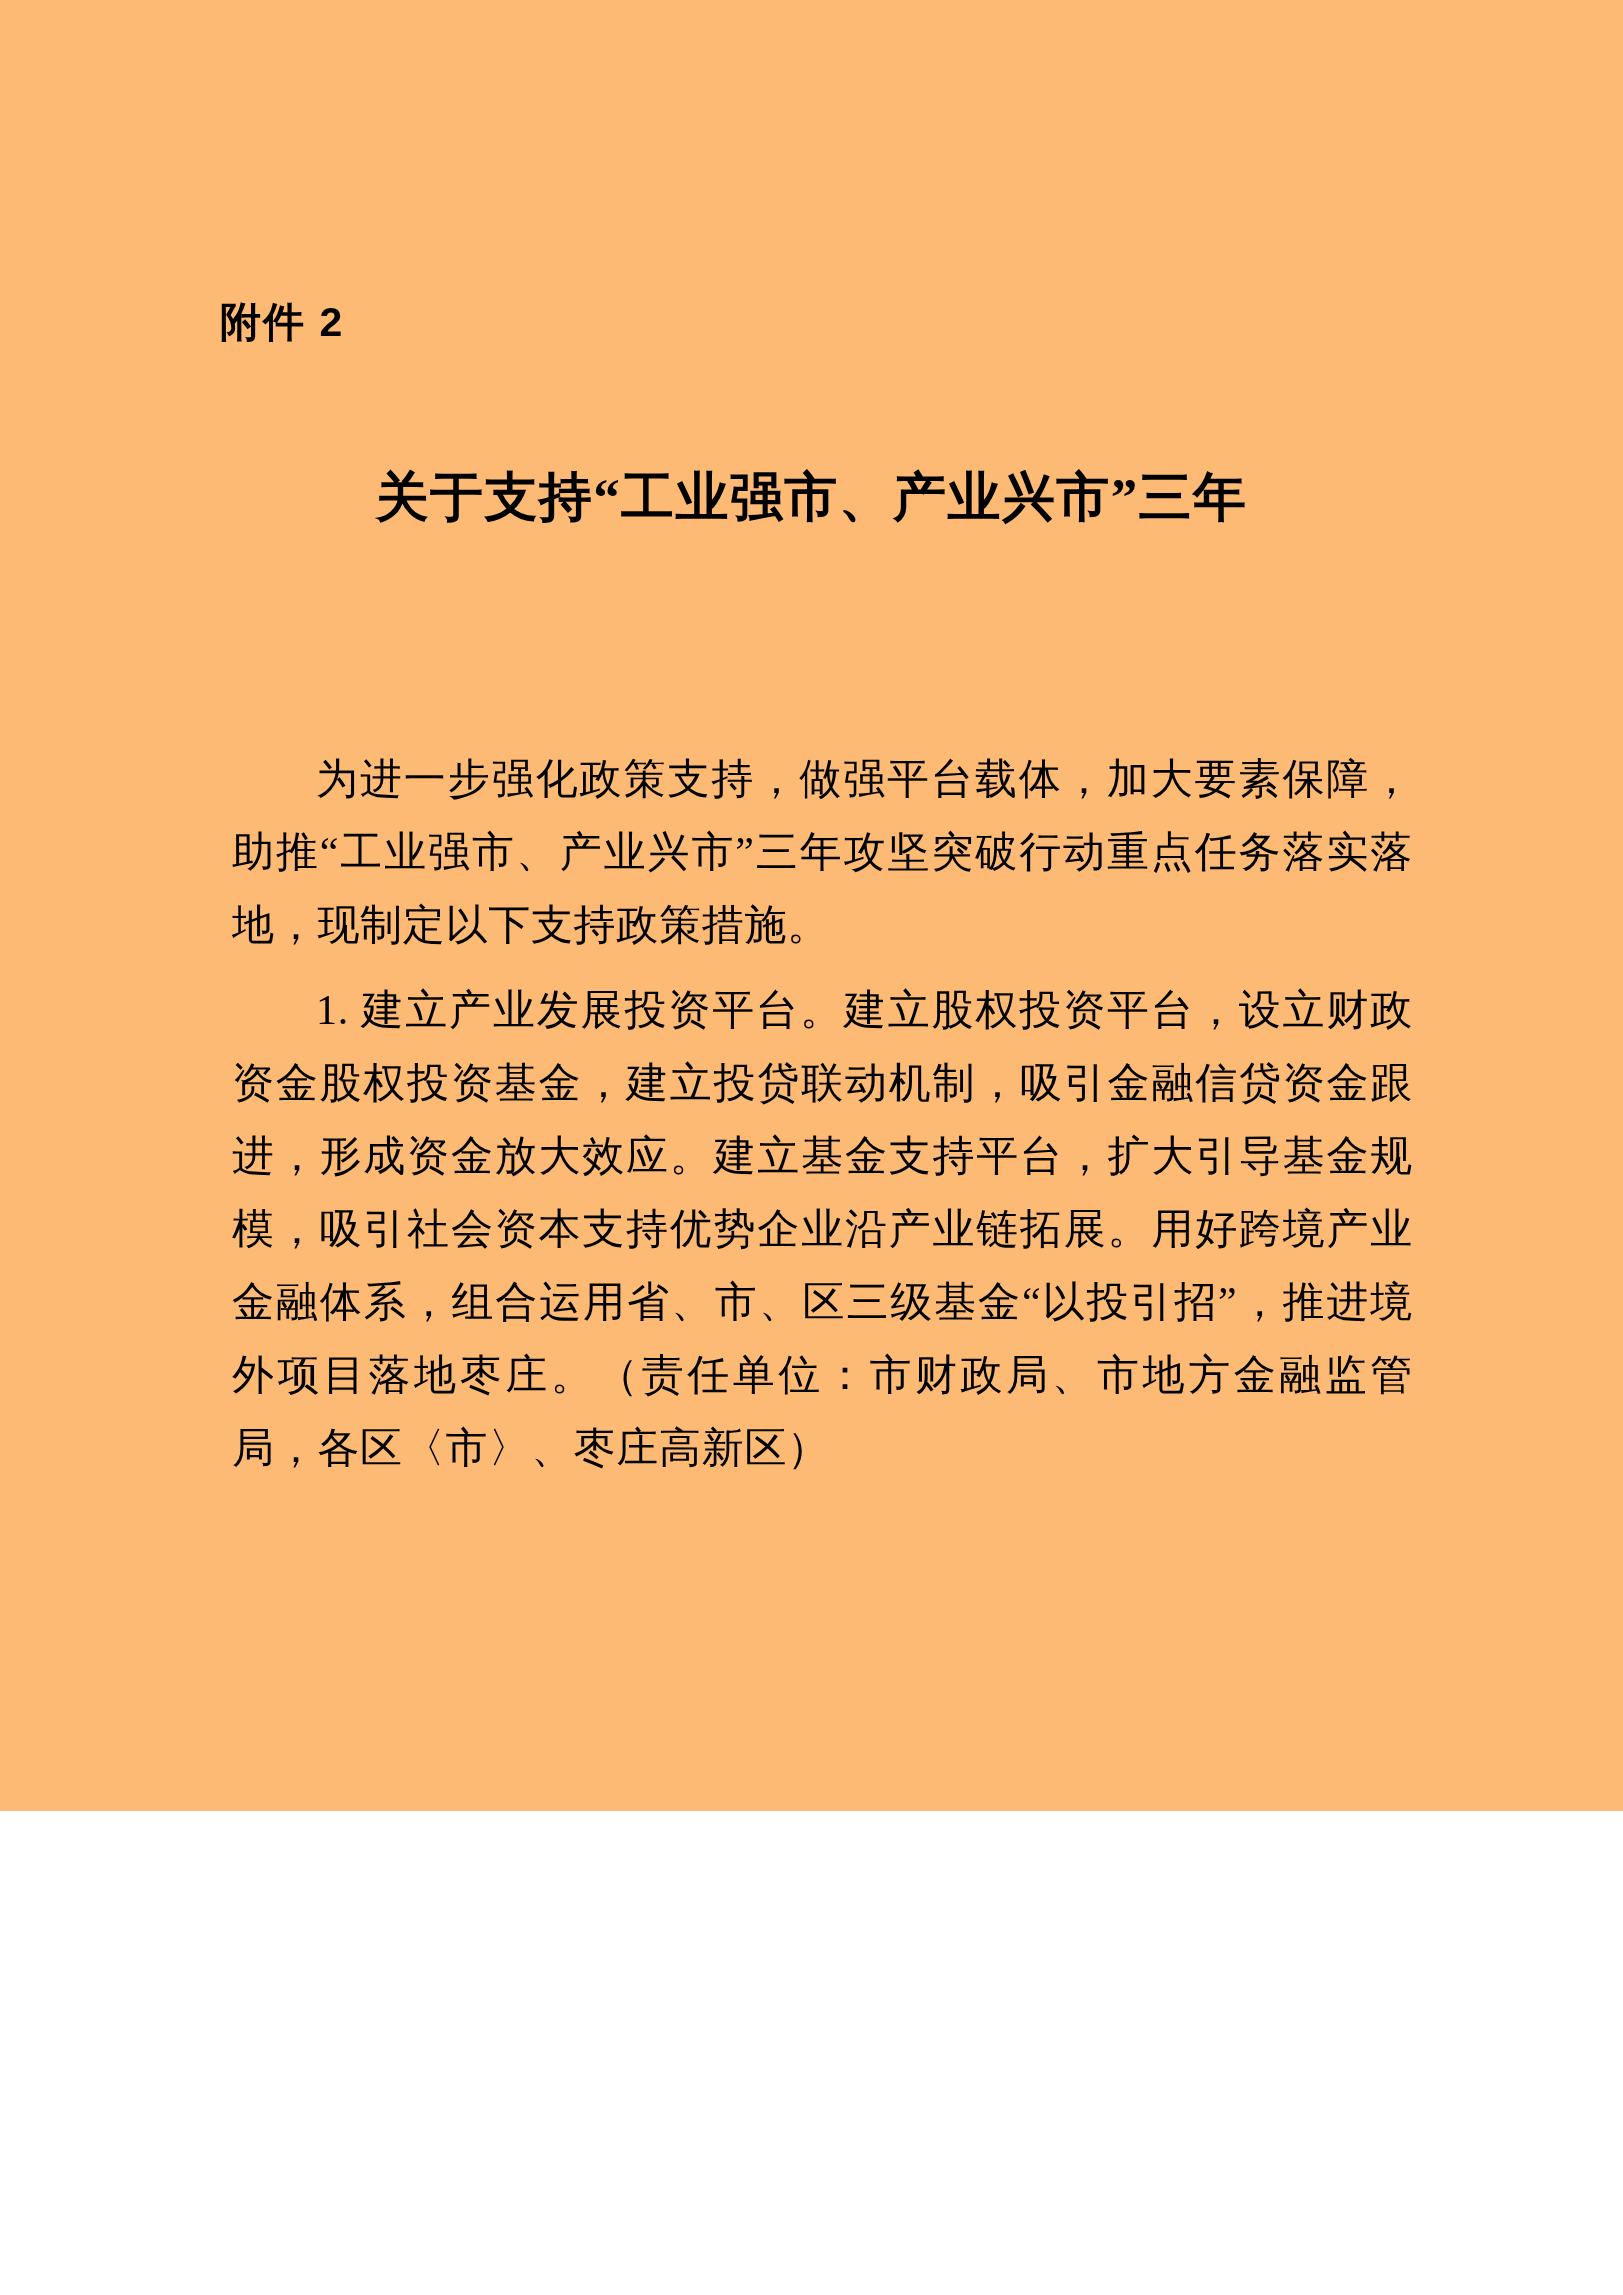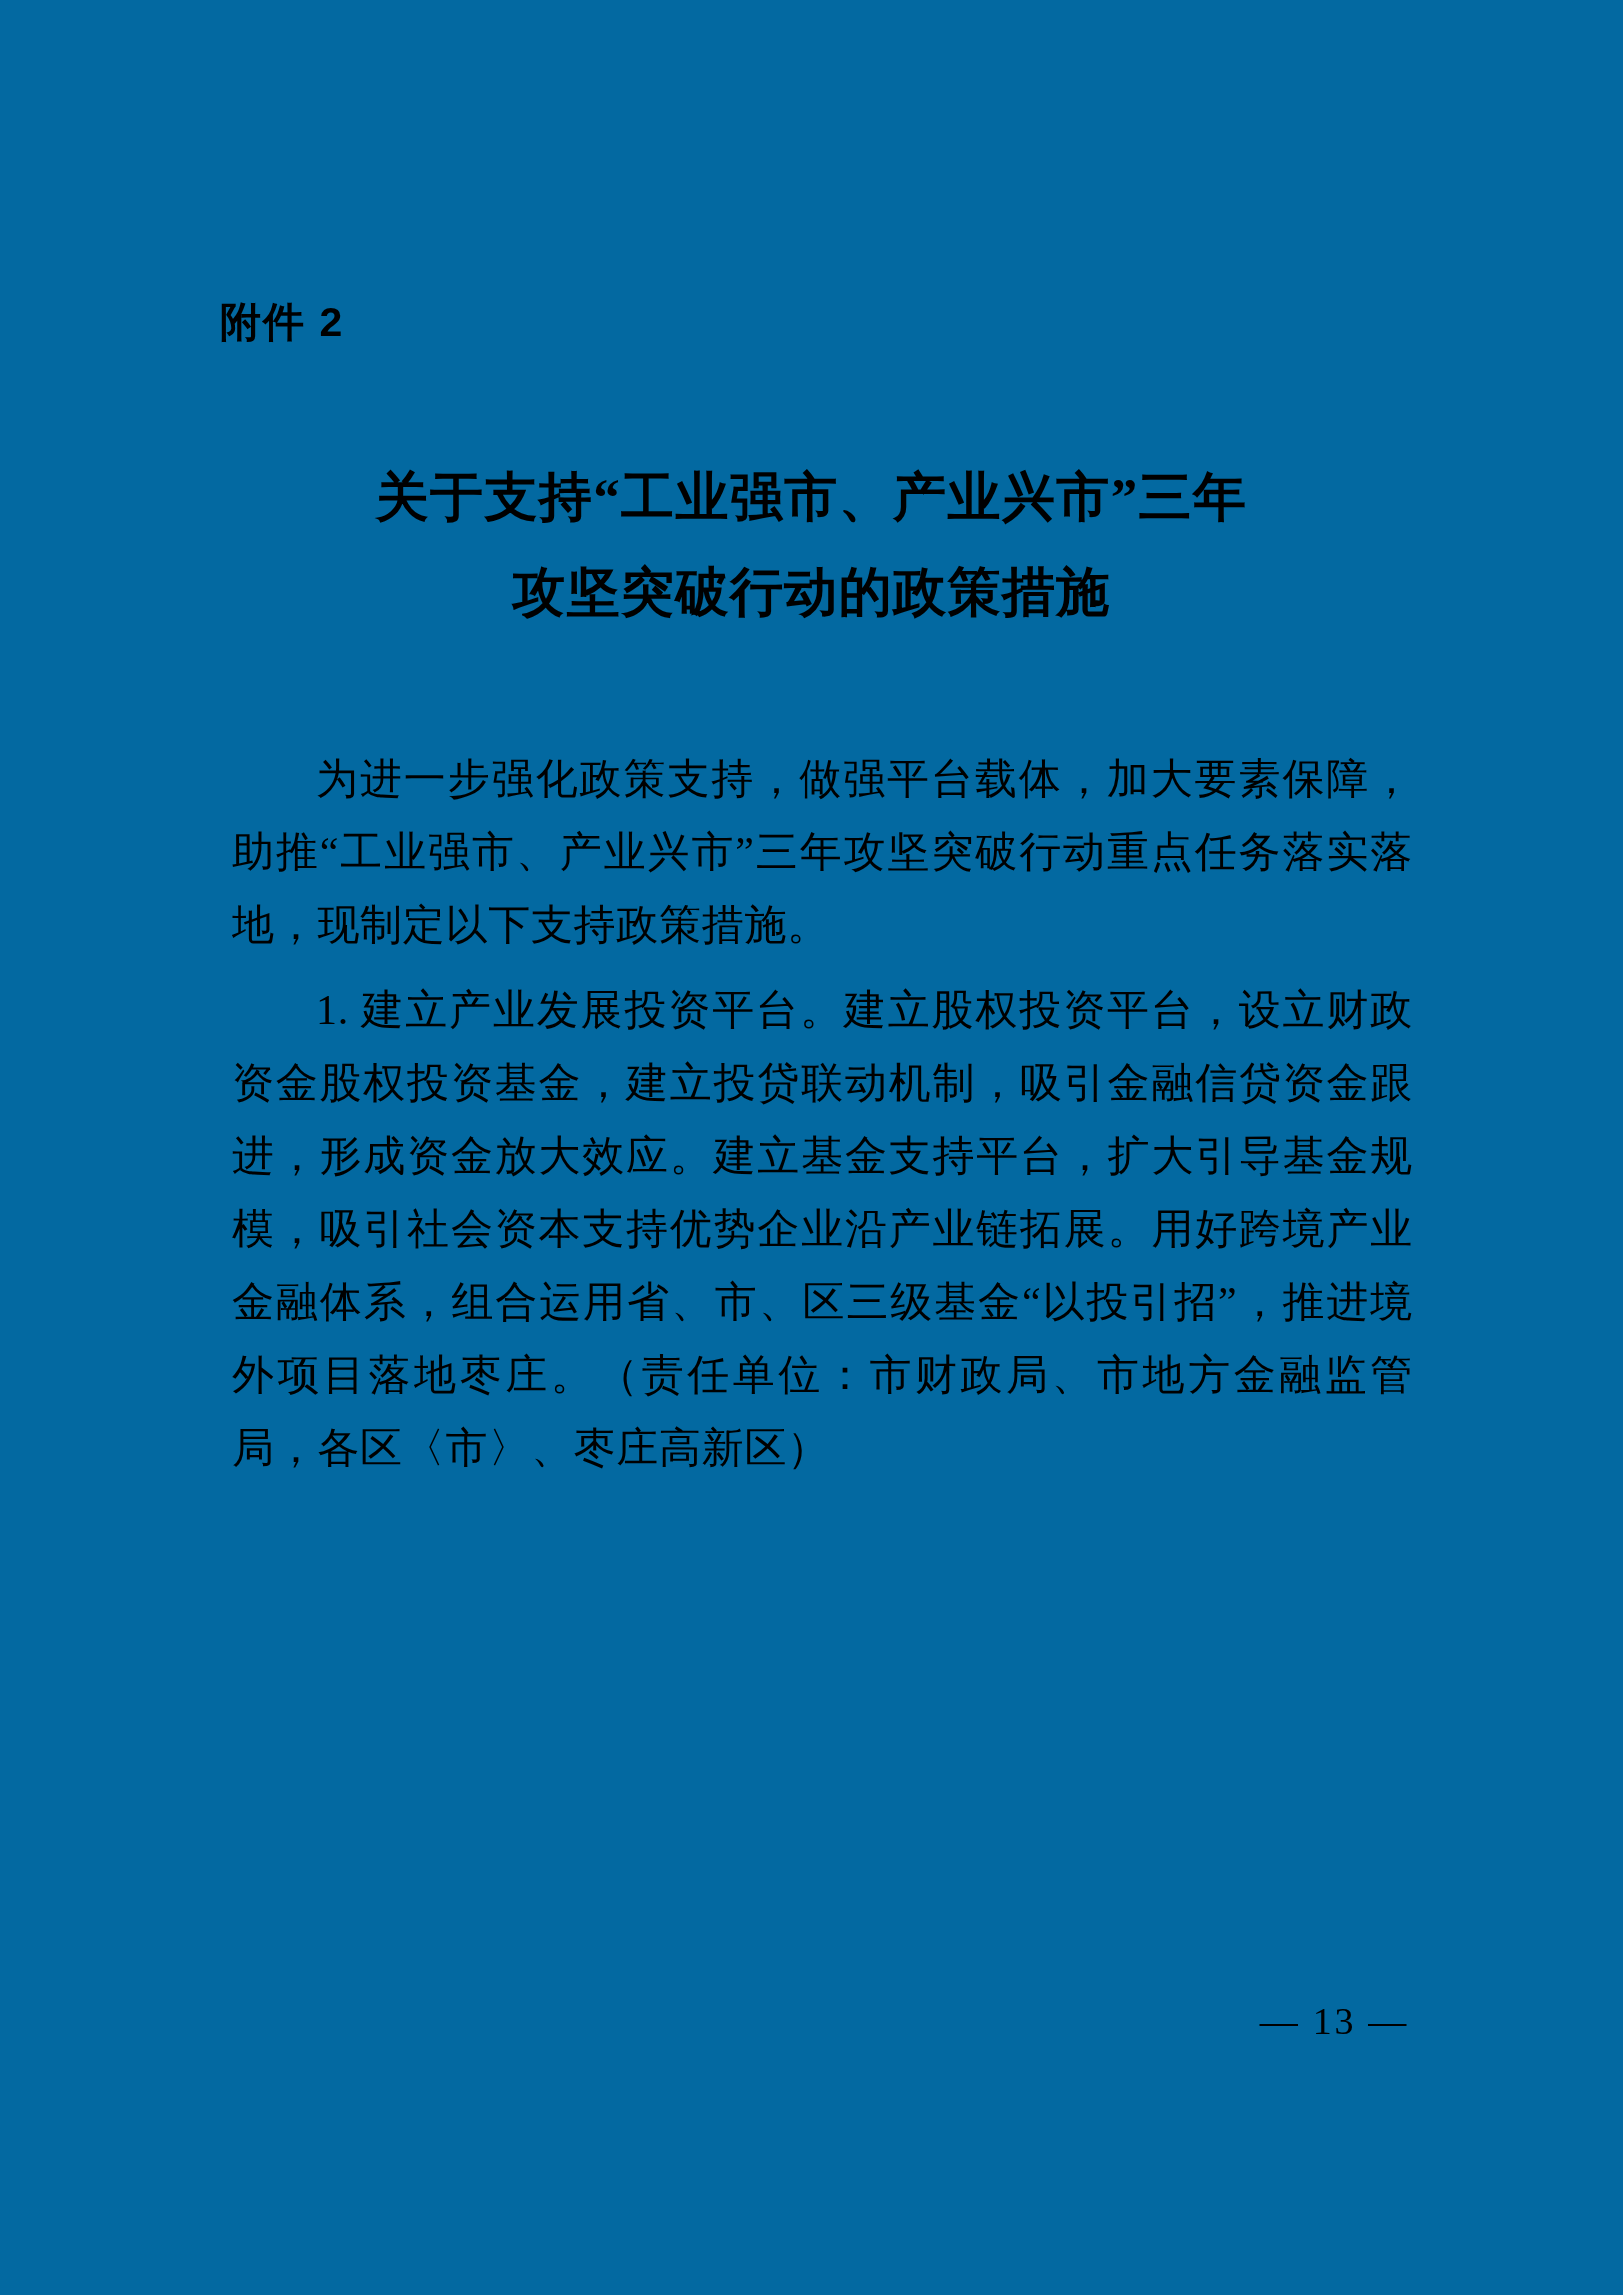--- a/index.html
+++ b/index.html
@@ -3,22 +3,22 @@
 <meta charset="utf-8">
 <style>
   html, body {
     margin: 0;
     padding: 0;
     background: #ffffff;
   }
   .page {
     position: relative;
     width: 1623px;
-    height: 2295px;
-    background: #0369a1;
+    height: 1811px;
+    background: #fdba74;
     color: #000000;
     overflow: hidden;
   }
   .attachment-label {
     position: absolute;
     left: 220px;
     top: 295px;
     font-family: "Liberation Sans", sans-serif;
     font-weight: 700;
     font-size: 41px;
@@ -72,21 +72,20 @@
 </style>
 </head>
 <body>
 
 <div class="page">
 
   <div class="attachment-label">附件 2</div>
 
   <div class="title-block">
     <div class="title-line">关于支持“工业强市、产业兴市”三年</div>
-    <div class="title-line">攻坚突破行动的政策措施</div>
   </div>
 
   <div class="body-block">
 
     <p class="para"><span>为进一步强化政策支持，做强平台载体，加大要素保障，助推“工业强市、产业兴市”三年攻坚突破行动重点任务落实落地，现制定以下支持政策措施。</span></p>
 
     <p class="para"><span class="seg-lead">1. 建立产业发展投资平台。</span><span>建立股权投资平台，设立财政资金股权投资基金，建立投贷联动机制，吸引金融信贷资金跟进，形成资金放大效应。建立基金支持平台，扩大引导基金规模，吸引社会资本支持优势企业沿产业链拓展。用好跨境产业金融体系，组合运用省、市、区三级基金“以投引招”，推进境外项目落地枣庄。</span><span class="seg-kaiti">（责任单位：市财政局、市地方金融监管局，各区〈市〉、枣庄高新区）</span></p>
 
 
   </div>

